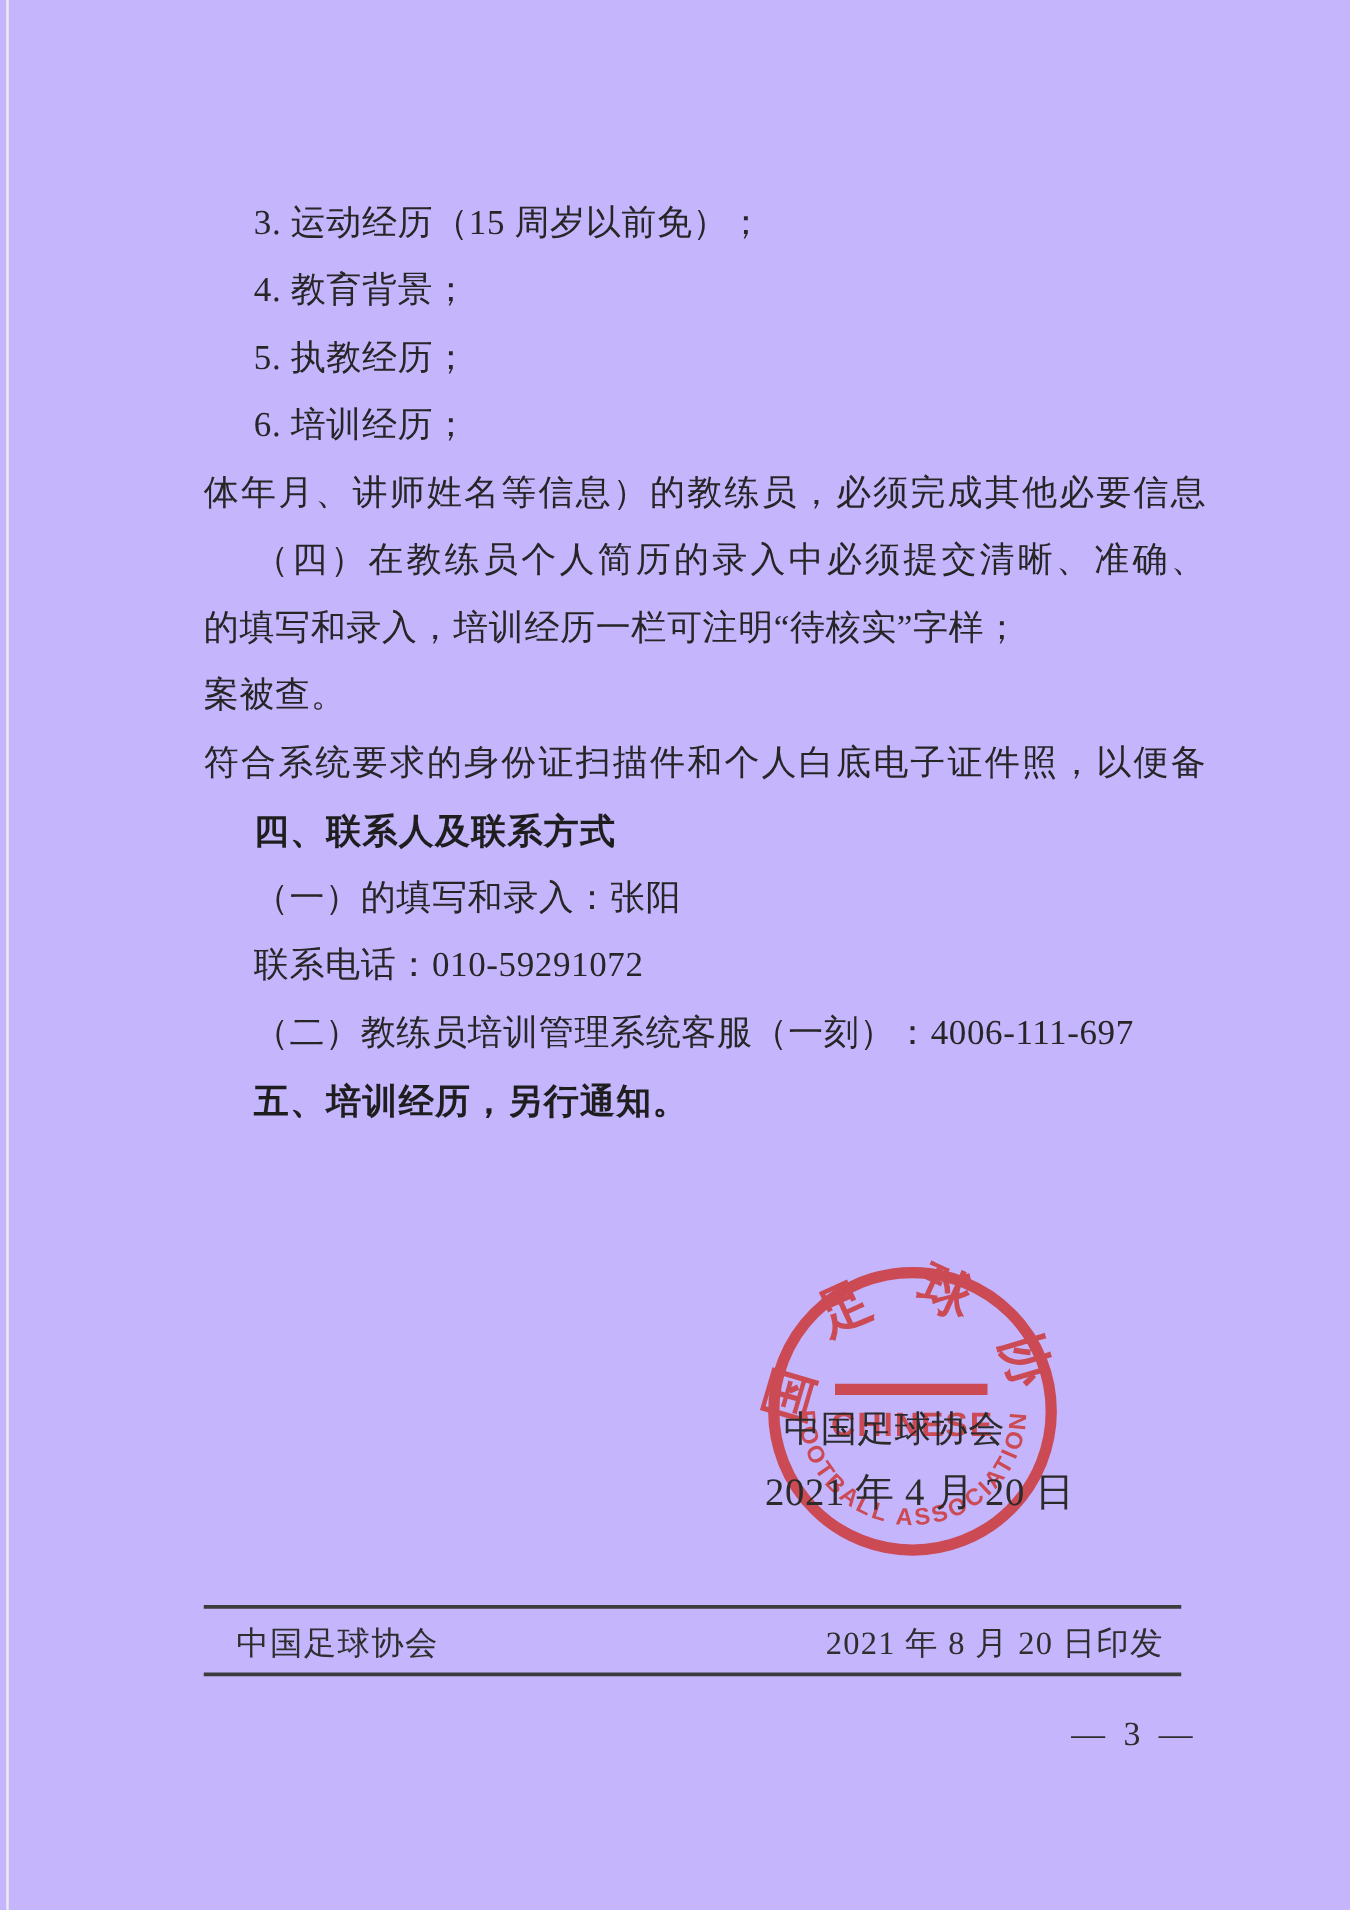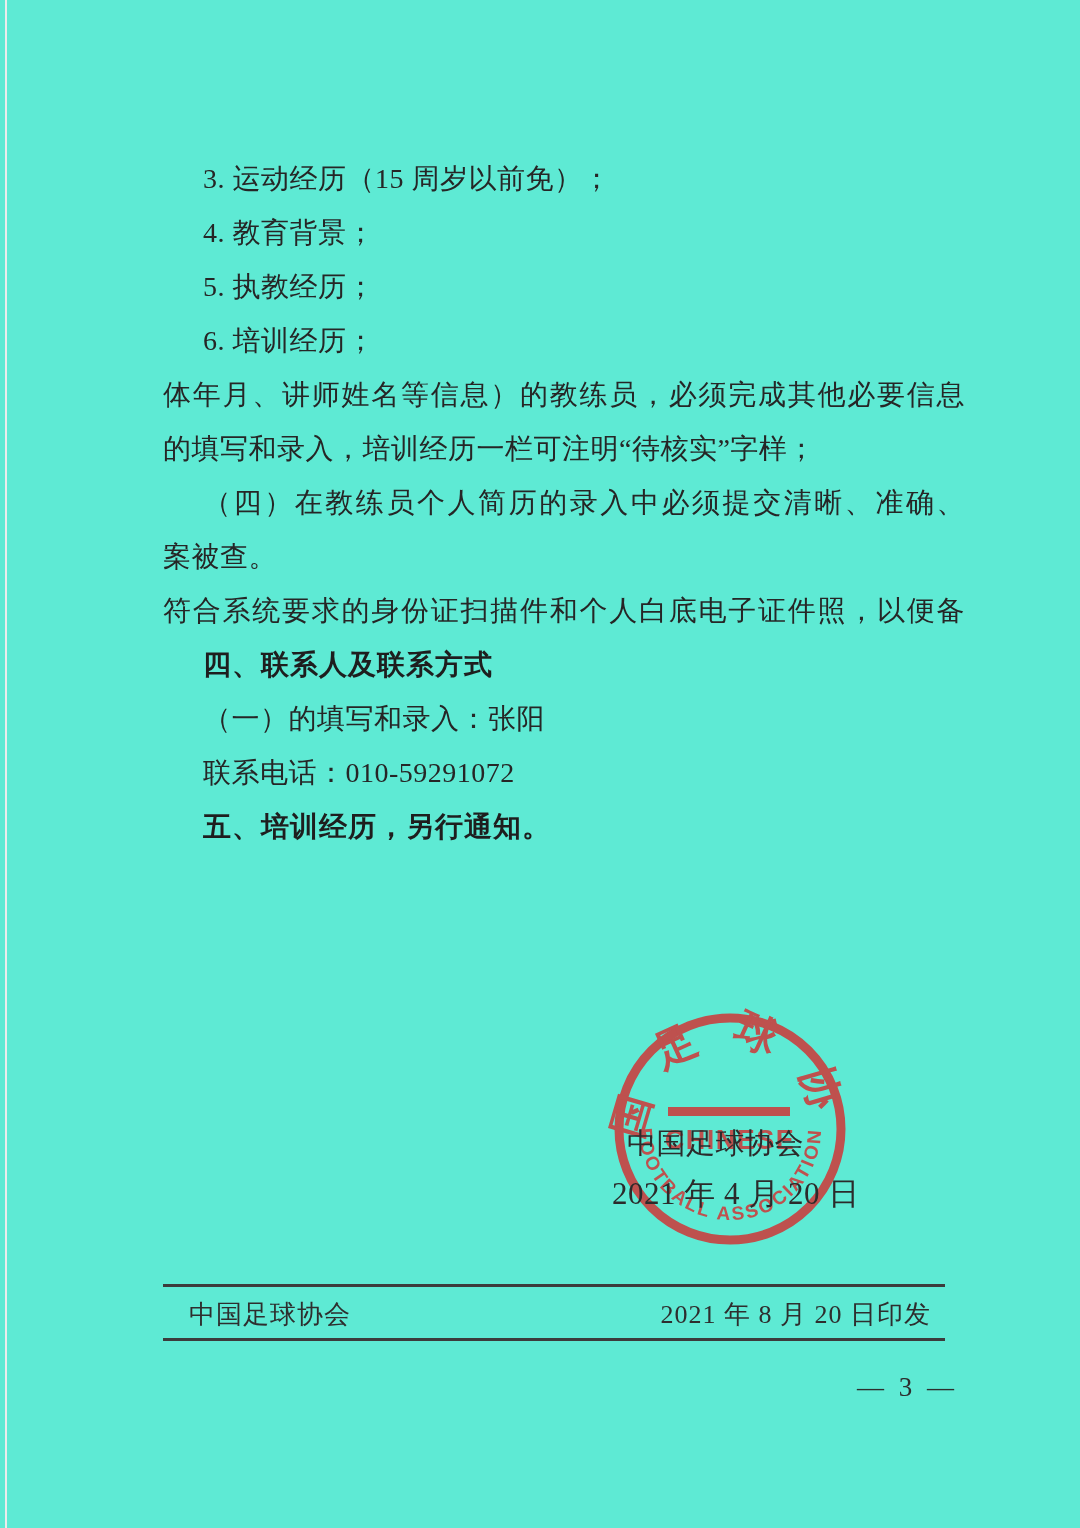--- a/index.html
+++ b/index.html
@@ -2,21 +2,21 @@
 <html><head>
 <meta charset="utf-8">
 <style>
   html, body { margin: 0; padding: 0; background: #ffffff; }
   body {
     width: 1080px; height: 1528px; position: relative; overflow: hidden;
     font-family: "Liberation Serif", serif;
     color: #262626;
   }
   .page {
-    position: absolute; inset: 0; background: #5eead4;
+    position: absolute; inset: 0; background: #c4b5fd;
   }
   .page-edge {
     position: absolute; left: 5px; top: 0; bottom: 0; width: 2px;
     background: #ececec;
   }
   
   .content {
     position: absolute; left: 163px; top: 152px; width: 802px;
     font-size: 28px; line-height: 54px; letter-spacing: 0.5px;
   }
@@ -81,27 +81,28 @@
 
 <div class="page">
   <div class="page-edge"></div>
 
   <div class="content">
     <div class="line indent">3. 运动经历（15 周岁以前免）；</div>
     <div class="line indent">4. 教育背景；</div>
     <div class="line indent">5. 执教经历；</div>
     <div class="line indent">6. 培训经历；</div>
     <div class="line full">体年月、讲师姓名等信息）的教练员，必须完成其他必要信息</div>
+    <div class="line indent full">（四）在教练员个人简历的录入中必须提交清晰、准确、</div>
     <div class="line">的填写和录入，培训经历一栏可注明“待核实”字样；</div>
-    <div class="line indent full">（四）在教练员个人简历的录入中必须提交清晰、准确、</div>
     <div class="line">案被查。</div>
     <div class="line full">符合系统要求的身份证扫描件和个人白底电子证件照，以便备</div>
     <div class="line indent bold">四、联系人及联系方式</div>
     <div class="line indent">（一）的填写和录入：张阳</div>
     <div class="line indent">联系电话：010-59291072</div>
+    <div class="line indent">（二）教练员培训管理系统客服（一刻）：4006-111-697</div>
     <div class="line indent bold">五、培训经历，另行通知。</div>
   </div>
 
   <div class="stamp">
     <svg width="250" height="250" viewBox="0 0 250 250">
       <defs>
         <path id="arcTop" d="M 49.5 159.8 A 84 84 0 1 1 200.5 159.8" fill="none"></path>
         <path id="arcBottom" d="M 34 123 A 91 91 0 0 0 216 123" fill="none"></path>
       </defs>
       <circle cx="125" cy="123" r="111" fill="none" stroke="#cc3c3c" stroke-width="9"></circle>

